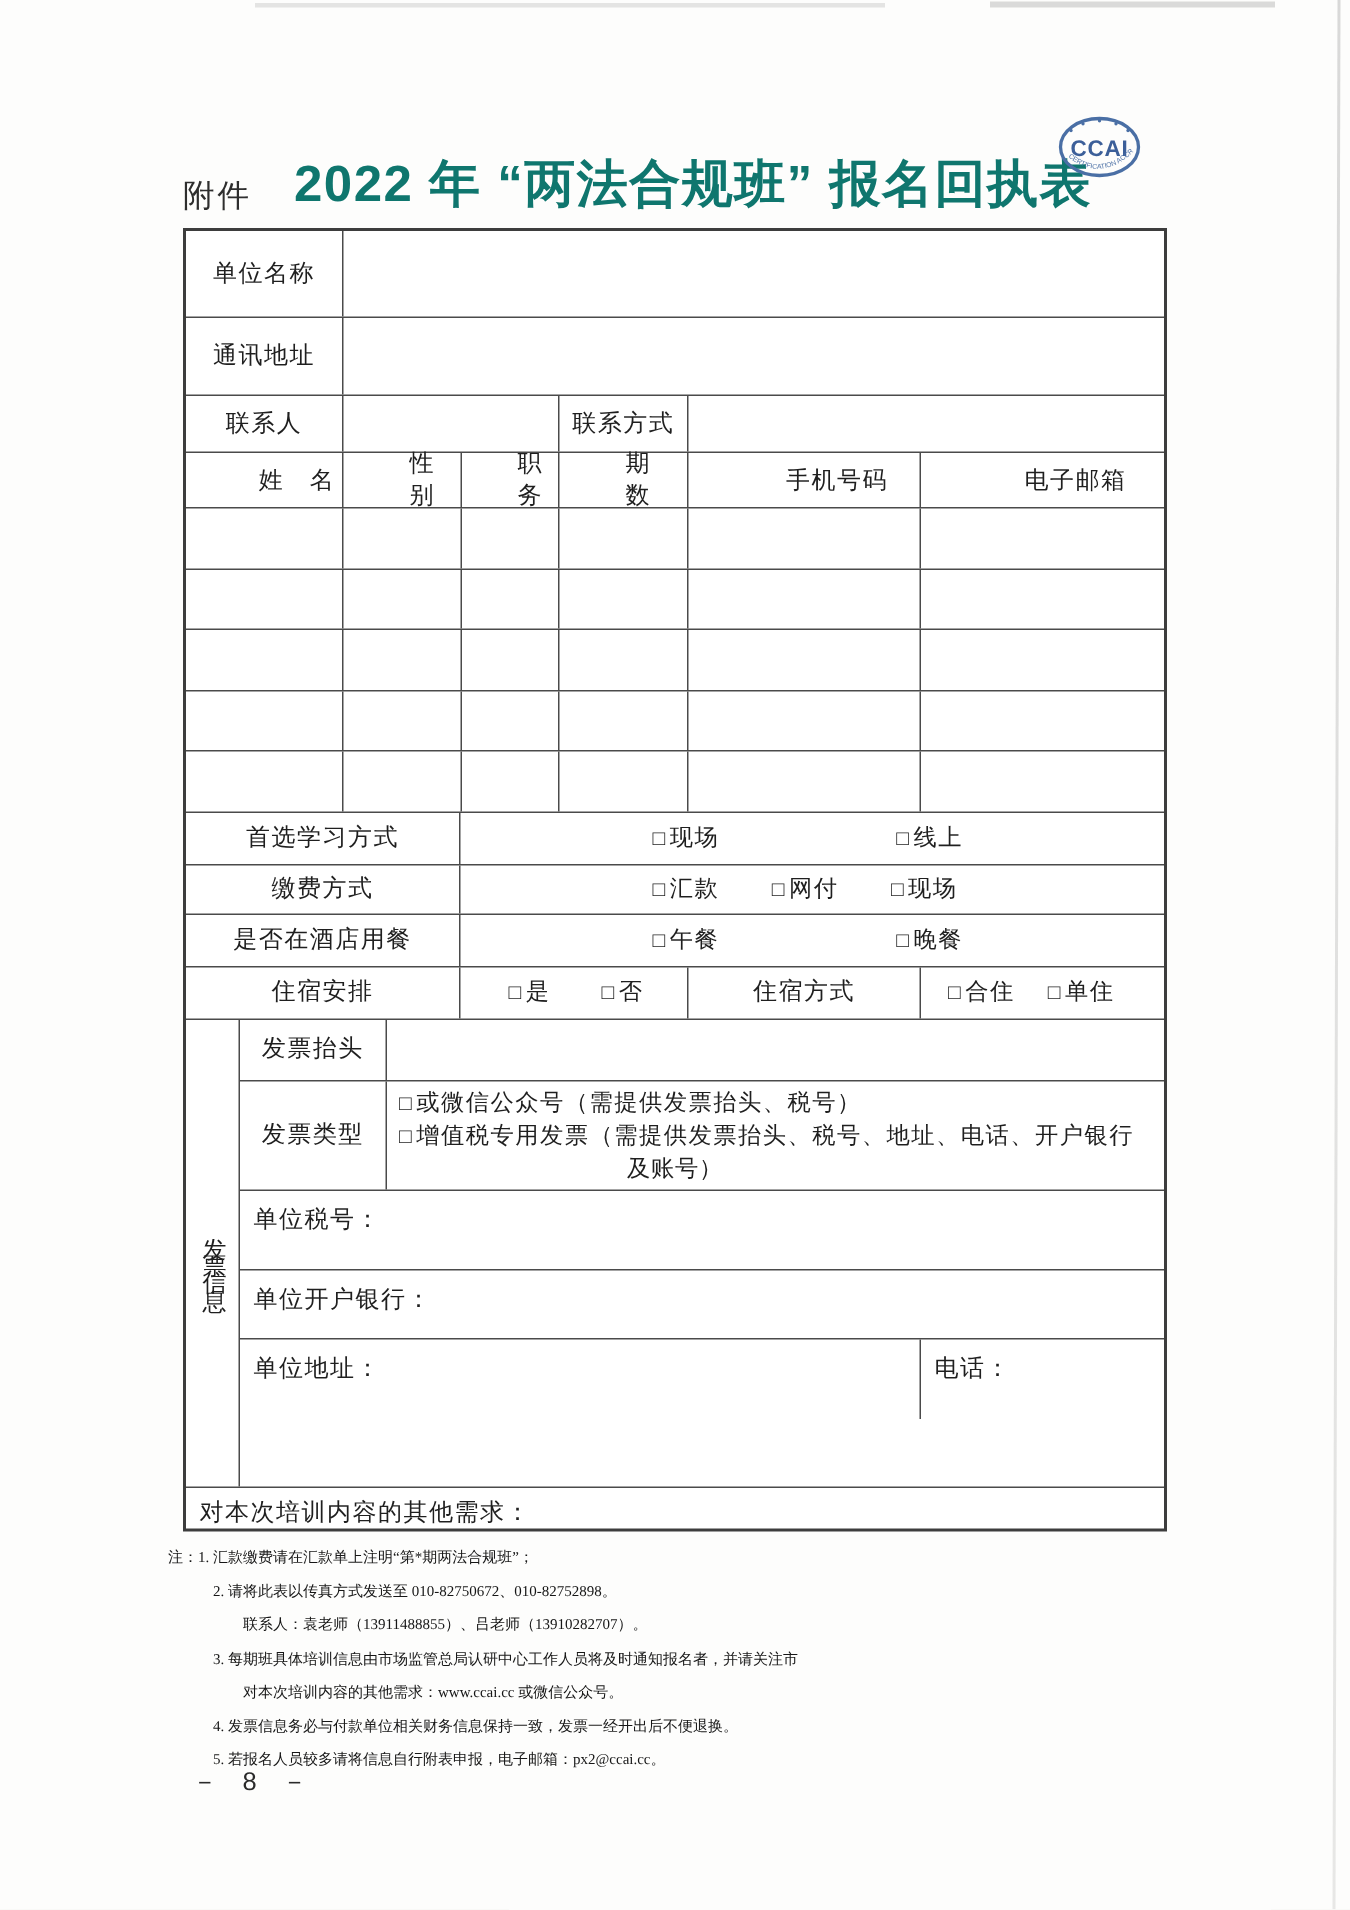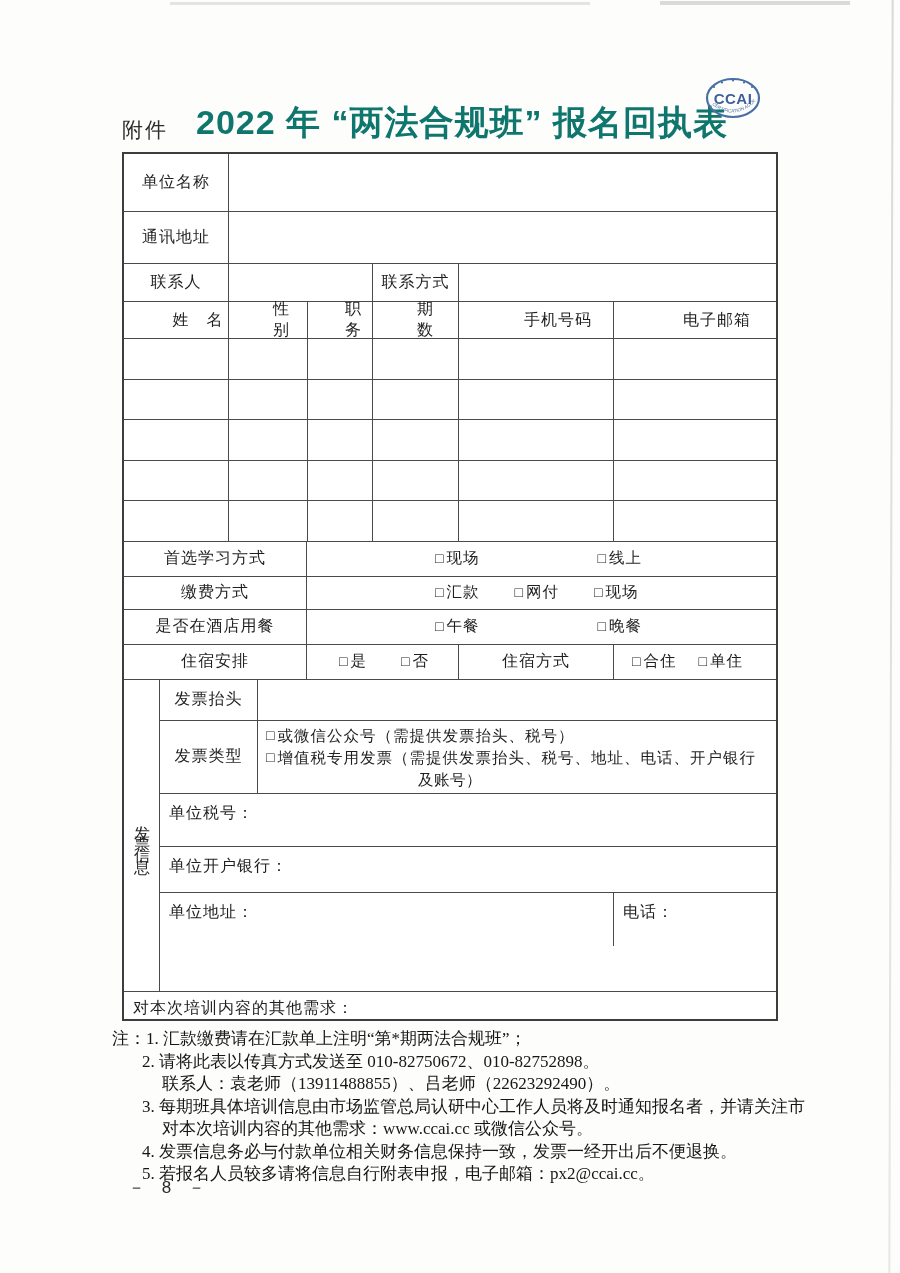--- a/index.html
+++ b/index.html
@@ -39,21 +39,21 @@
   .inv-strip span{writing-mode:vertical-lr;text-orientation:upright;font-size:16px;letter-spacing:11px;color:#1f1f1f;}
   .inv-rows{flex:1;display:flex;flex-direction:column;}
   .inv-rows .row:last-child{border-bottom:none;}
   .cell.topleft{align-items:flex-start;justify-content:flex-start;padding:9px 0 0 9px;}
   .invtype{flex-direction:column;align-items:flex-start;justify-content:flex-start;
         padding:4px 0 0 8px;font-size:15.5px;line-height:22px;letter-spacing:.5px;}
   .invtype .cont{margin-left:152px;}
 
   
   .notes{position:absolute;left:112px;top:1028px;width:690px;
-        font-family:"Liberation Serif","DejaVu Serif",serif;font-size:17px;line-height:22.5px;color:#161616;}
+        font-family:"Liberation Serif","DejaVu Serif",serif;font-size:10px;line-height:22.5px;color:#161616;}
   .notes div{white-space:nowrap;}
   .ind1{padding-left:30px;}
   .ind2{padding-left:50px;}
   .page-number{position:absolute;left:128px;top:1176px;font-size:17px;letter-spacing:6px;color:#2a2a2a;}
 </style>
 </head>
 <body>
 
 <div class="page">
   <div class="scan-smudge"></div>
@@ -266,21 +266,21 @@
     <div class="row last">
       <div class="cell topleft" style="flex:1;padding-top:6px">
         <span class="lab">对本次培训内容的其他需求：</span>
       </div>
     </div>
   </div>
 
   <div class="notes">
     <div>注：1. 汇款缴费请在汇款单上注明“第*期两法合规班”；</div>
     <div class="ind1">2. 请将此表以传真方式发送至 010-82750672、010-82752898。</div>
-    <div class="ind2">联系人：袁老师（13911488855）、吕老师（22623292490）。</div>
+    <div class="ind2">联系人：袁老师（13911488855）、吕老师（13910282707）。</div>
     <div class="ind1">3. 每期班具体培训信息由市场监管总局认研中心工作人员将及时通知报名者，并请关注市</div>
     <div class="ind2">对本次培训内容的其他需求：www.ccai.cc 或微信公众号。</div>
     <div class="ind1">4. 发票信息务必与付款单位相关财务信息保持一致，发票一经开出后不便退换。</div>
     <div class="ind1">5. 若报名人员较多请将信息自行附表申报，电子邮箱：px2@ccai.cc。</div>
   </div>
 
   <div class="page-number">－ 8 －</div>
 </div>
 
 </body></html>

